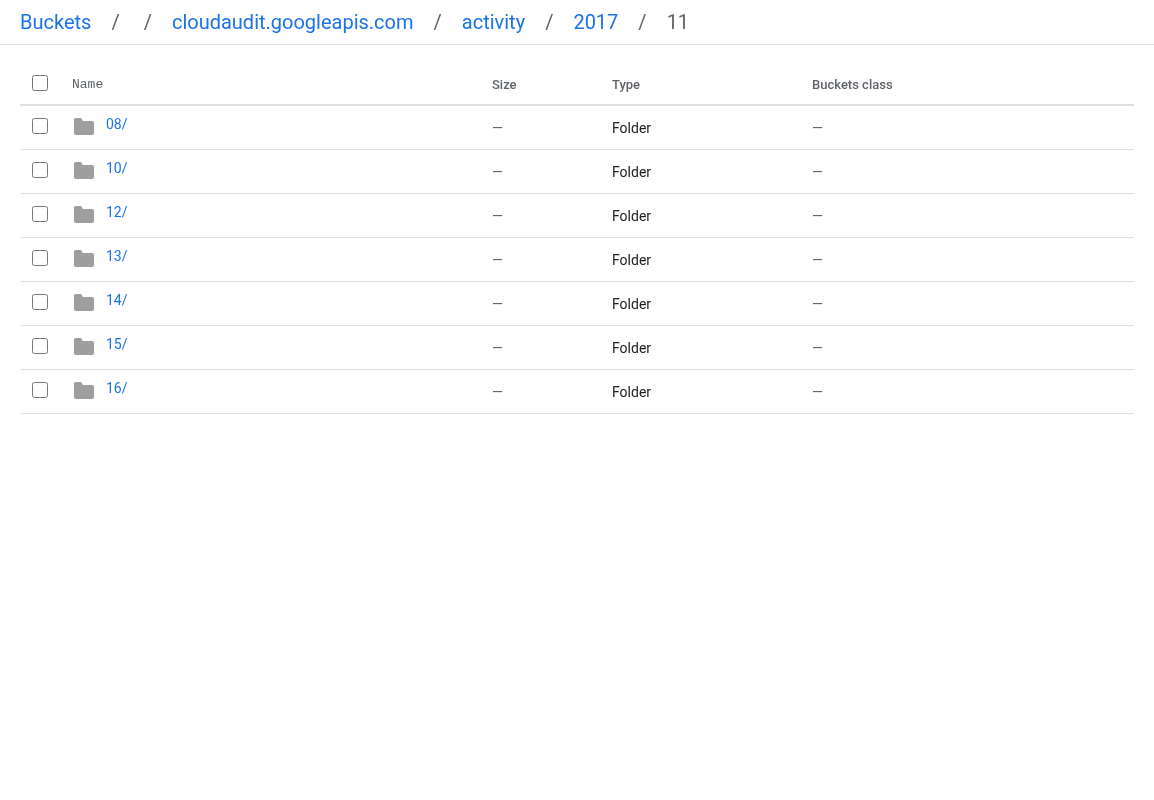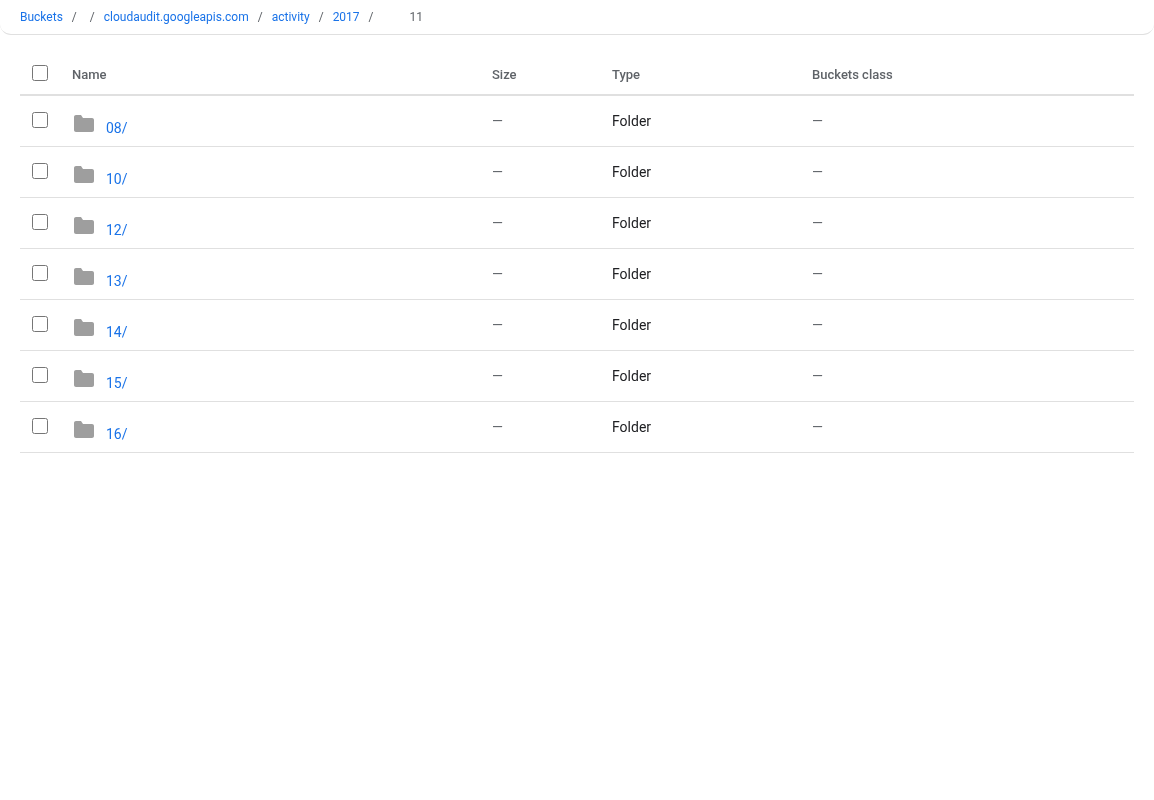--- a/index.html
+++ b/index.html
@@ -12,43 +12,41 @@
       font-family: 'Roboto', Arial, sans-serif;
       font-size: 14px;
       background: #fff;
       color: #202124;
       width: 1154px;
       min-height: 800px;
     }
 
     .breadcrumb {
       padding: 10px 20px;
-      font-size: 12px;
+      font-size: 20px;
       border-bottom: 1px solid #e0e0e0;
       display: flex;
       align-items: center;
       flex-wrap: wrap;
-      gap: 5px;
-      border-radius: 11px;
+      gap: 16px;
     }
 
     .breadcrumb-link {
       color: #1a73e8;
       text-decoration: none;
       cursor: pointer;
     }
 
     .breadcrumb-separator {
       color: #5f6368;
       margin: 0 4px;
     }
 
     .breadcrumb-current {
       color: #5f6368;
-      margin-left: 27px;
     }
 
     .table-container {
       padding: 20px 20px 0 20px;
     }
 
     table {
       width: 100%;
       border-collapse: collapse;
     }
@@ -64,20 +62,21 @@
       color: #5f6368;
       font-size: 13px;
     }
 
     thead th:first-child {
       width: 40px;
     }
 
     thead th:nth-child(2) {
       width: 420px;
+      font-family: Liberation Mono, monospace;
     }
 
     thead th:nth-child(3) {
       width: 120px;
     }
 
     thead th:nth-child(4) {
       width: 200px;
     }
 
@@ -105,23 +104,22 @@
 
     .header-checkbox {
       width: 16px;
       height: 16px;
       cursor: pointer;
       accent-color: #1a73e8;
     }
 
     .folder-cell {
       display: flex;
-      align-items: flex-end;
+      align-items: flex-start;
       gap: 10px;
-      margin-top: 7px;
     }
 
     .folder-icon {
       width: 24px;
       height: 20px;
       flex-shrink: 0;
     }
 
     .folder-name {
       color: #1a73e8;

